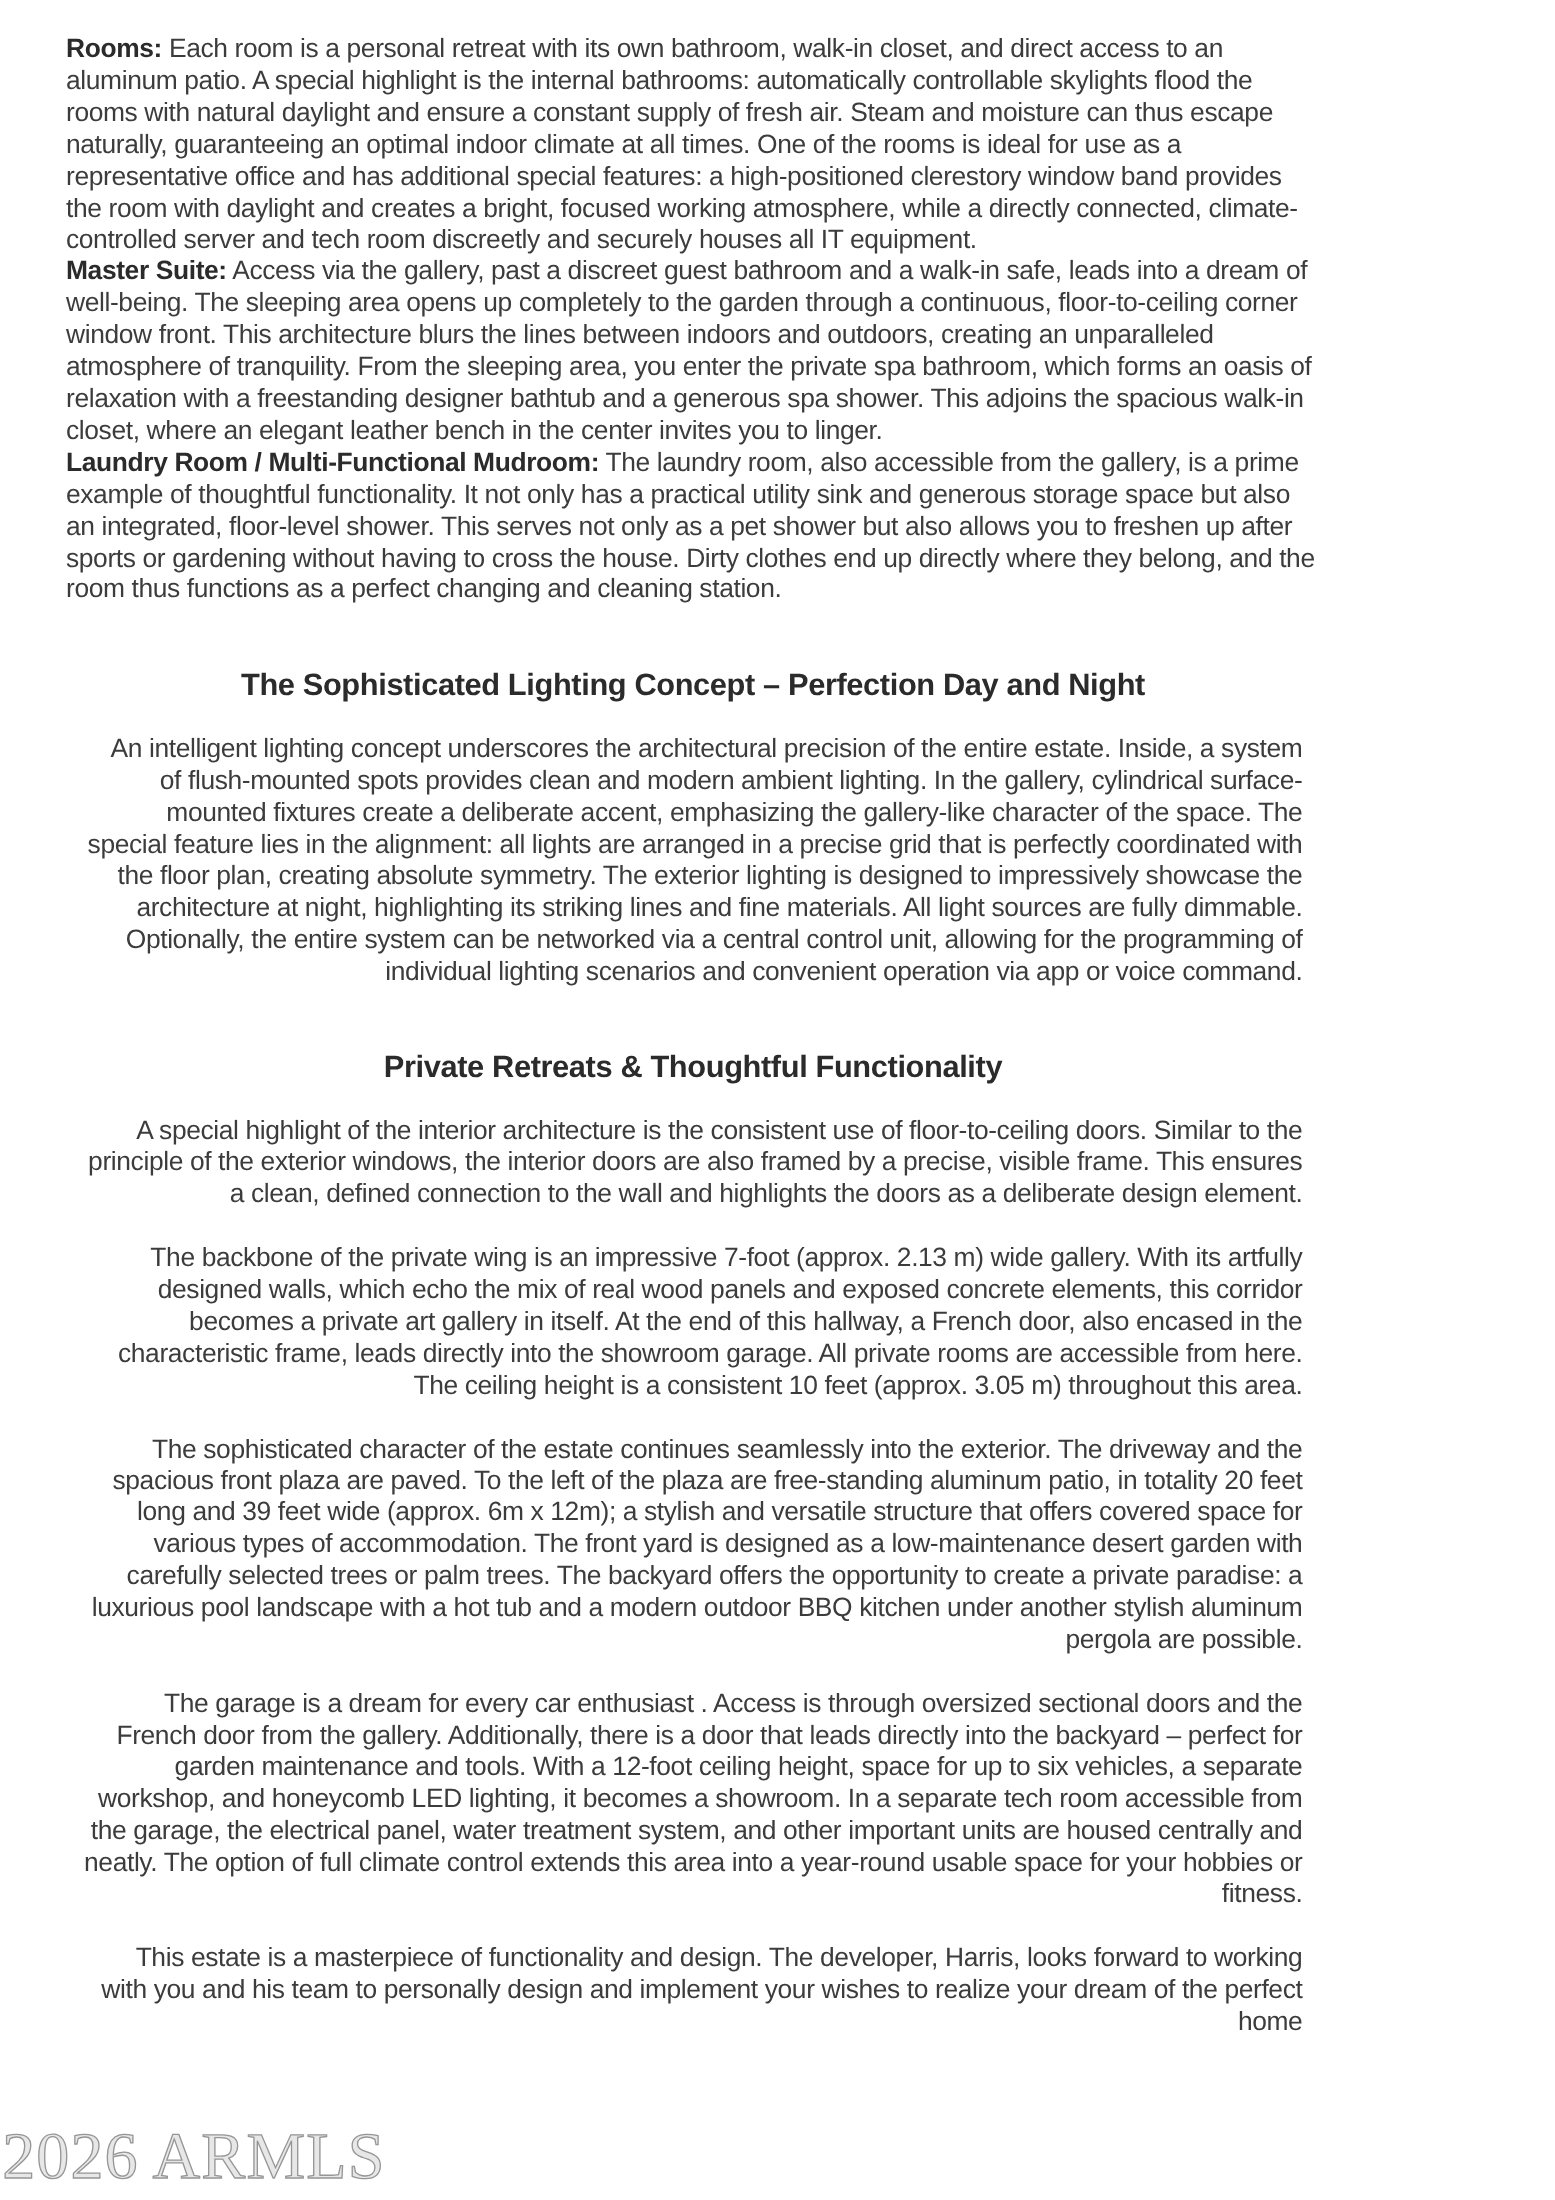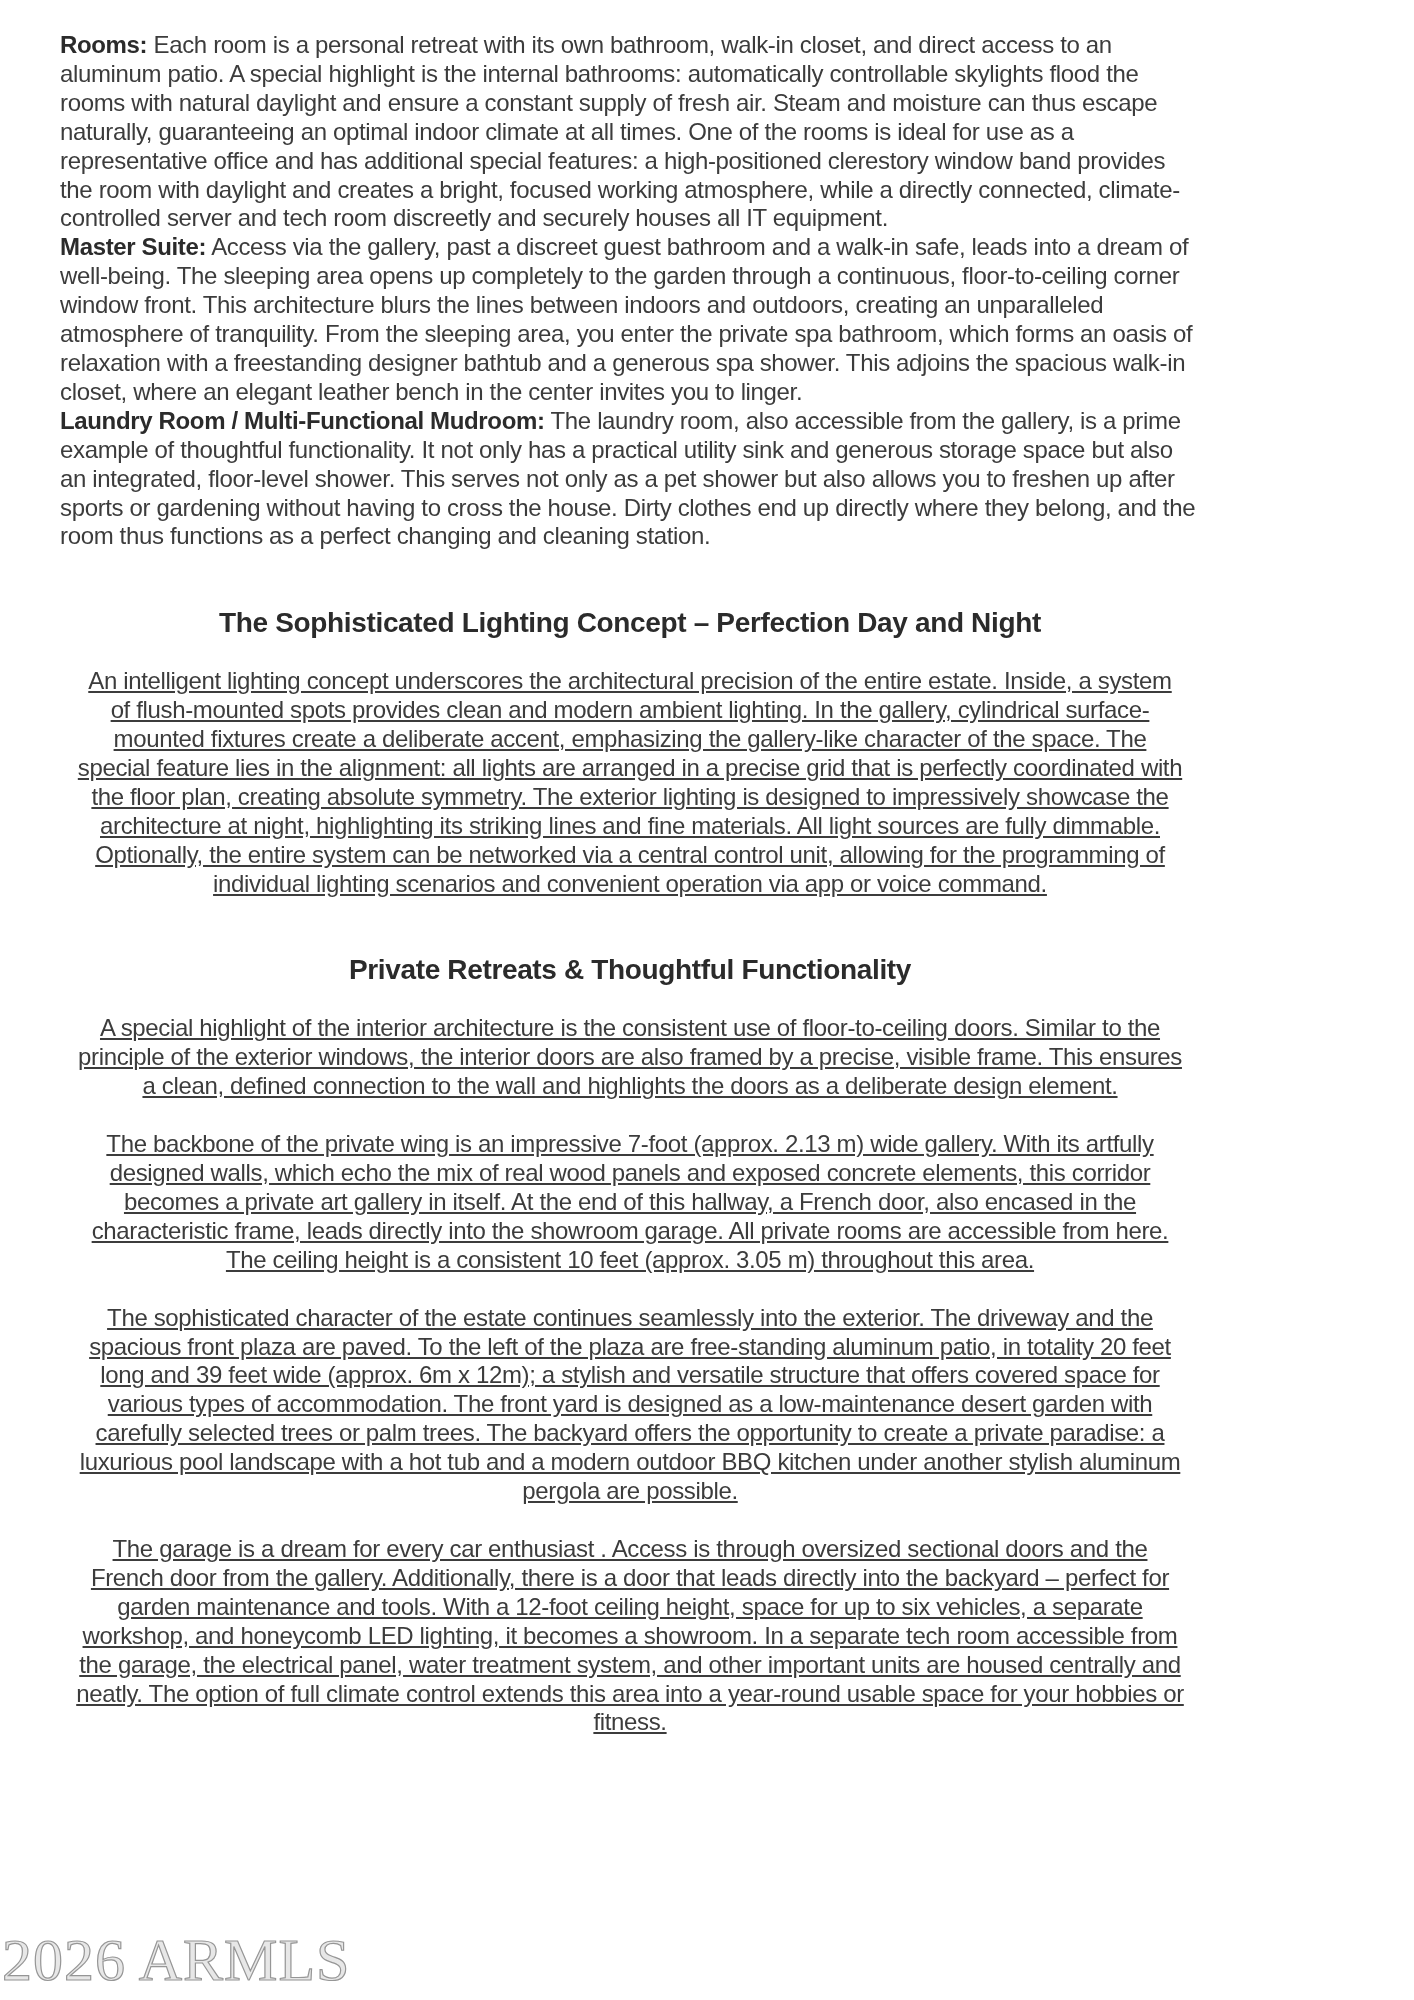--- a/index.html
+++ b/index.html
@@ -37,23 +37,22 @@
   .section-heading {
     font-size: 28px;
     line-height: 28.9px;
     letter-spacing: -0.35px;
     text-align: center;
     font-weight: 700;
     color: #2b2b2b;
     margin: 58px 0 29px 0;
   }
   .centered-para {
-    text-align: center;
+    text-align: right;
     margin: 29px 16px !important;
-    text-decoration: underline;
   }
   .watermark {
     position: absolute;
     left: 2px;
     top: 1882px;
     font-family: "Liberation Serif", serif;
     font-size: 60px;
     line-height: 60px;
     letter-spacing: 1px;
     color: rgba(120, 120, 120, 0.18);
@@ -77,16 +76,17 @@
   <div class="section-heading">The Sophisticated Lighting Concept – Perfection Day and Night</div>
   <p class="centered-para">An intelligent lighting concept underscores the architectural precision of the entire estate. Inside, a system of flush-mounted spots provides clean and modern ambient lighting. In the gallery, cylindrical surface-mounted fixtures create a deliberate accent, emphasizing the gallery-like character of the space. The special feature lies in the alignment: all lights are arranged in a precise grid that is perfectly coordinated with the floor plan, creating absolute symmetry. The exterior lighting is designed to impressively showcase the architecture at night, highlighting its striking lines and fine materials. All light sources are fully dimmable. Optionally, the entire system can be networked via a central control unit, allowing for the programming of individual lighting scenarios and convenient operation via app or voice command.</p>
 
   <div class="section-heading">Private Retreats &amp; Thoughtful Functionality</div>
   <p class="centered-para">A special highlight of the interior architecture is the consistent use of floor-to-ceiling doors. Similar to the principle of the exterior windows, the interior doors are also framed by a precise, visible frame. This ensures a clean, defined connection to the wall and highlights the doors as a deliberate design element.</p>
   <p class="centered-para">The backbone of the private wing is an impressive 7-foot (approx. 2.13 m) wide gallery. With its artfully designed walls, which echo the mix of real wood panels and exposed concrete elements, this corridor becomes a private art gallery in itself. At the end of this hallway, a French door, also encased in the characteristic frame, leads directly into the showroom garage. All private rooms are accessible from here. The ceiling height is a consistent 10 feet (approx. 3.05 m) throughout this area.</p>
 
   <p class="centered-para">The sophisticated character of the estate continues seamlessly into the exterior. The driveway and the spacious front plaza are paved. To the left of the plaza are free-standing aluminum patio, in totality 20 feet long and 39 feet wide (approx. 6m x 12m); a stylish and versatile structure that offers covered space for various types of accommodation. The front yard is designed as a low-maintenance desert garden with carefully selected trees or palm trees. The backyard offers the opportunity to create a private paradise: a luxurious pool landscape with a hot tub and a modern outdoor BBQ kitchen under another stylish aluminum pergola are possible.</p>
   <p class="centered-para">The garage is a dream for every car enthusiast . Access is through oversized sectional doors and the French door from the gallery. Additionally, there is a door that leads directly into the backyard – perfect for garden maintenance and tools. With a 12-foot ceiling height, space for up to six vehicles, a separate workshop, and honeycomb LED lighting, it becomes a showroom. In a separate tech room accessible from the garage, the electrical panel, water treatment system, and other important units are housed centrally and neatly. The option of full climate control extends this area into a year-round usable space for your hobbies or fitness.</p>
 
+  <p class="centered-para">This estate is a masterpiece of functionality and design. The developer, Harris, looks forward to working with you and his team to personally design and implement your wishes to realize your dream of the perfect home</p>
 
 </div>
 
 <div class="watermark">2026 ARMLS</div>
 
 </body></html>

